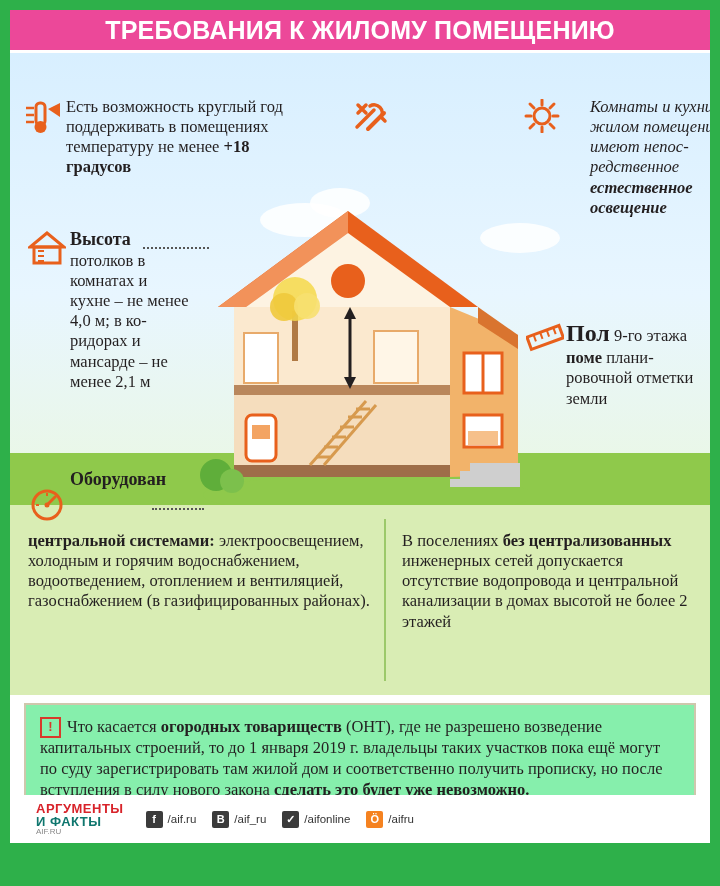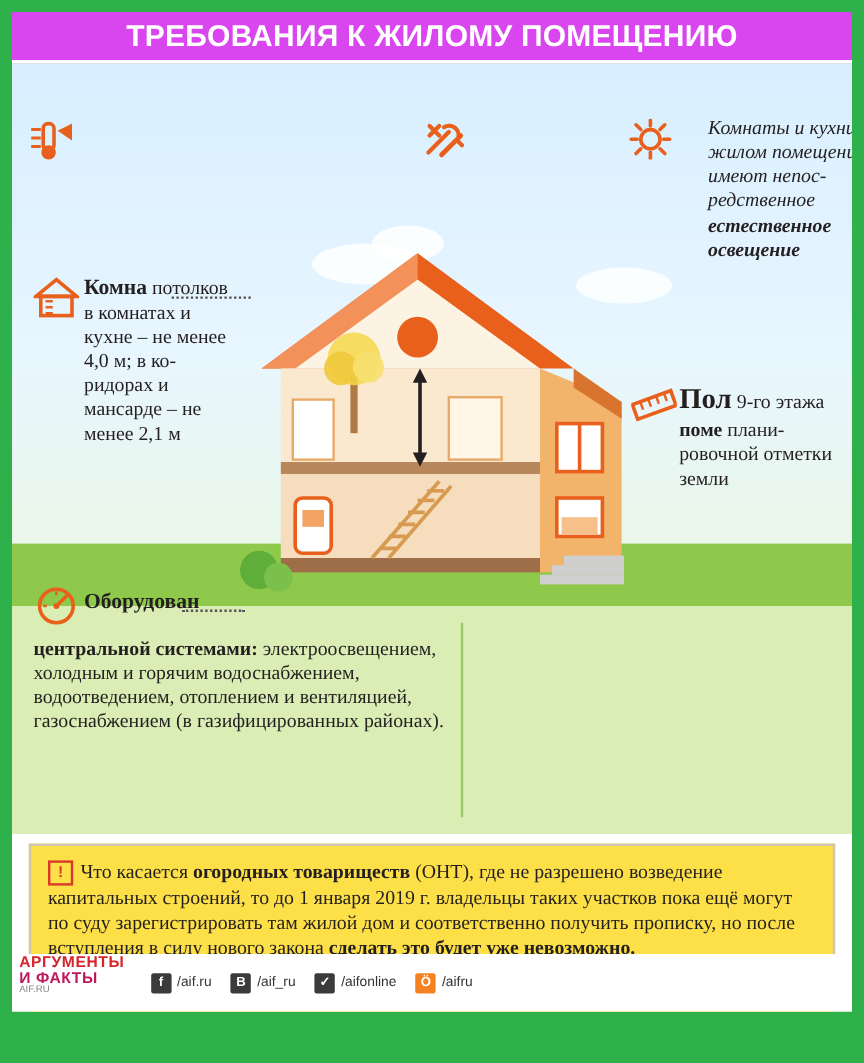--- a/index.html
+++ b/index.html
@@ -17,21 +17,21 @@
     position: relative;
     width: 720px;
     height: 886px;
     background: #2eb04a;
     box-sizing: border-box;
     padding: 10px 10px 0 10px;
   }
   
   .title-bar {
     height: 40px;
-    background: #d946ef;
+    background: #ec4899;
     display: flex;
     align-items: center;
     justify-content: center;
     border-bottom: 3px solid #fff;
   }
   .title-bar .title {
     color: #ffffff;
     font-family: "Liberation Sans", sans-serif;
     font-weight: bold;
     font-size: 25px;
@@ -90,21 +90,21 @@
     width: 2px;
     background: #9cc96a;
   }
   
   .note {
     position: absolute;
     left: 14px;
     right: 14px;
     top: 650px;
     height: 170px;
-    background: #fde047;
+    background: #86efac;
     border: 2px solid #cfc7ad;
     box-sizing: border-box;
     padding: 12px 14px 8px 14px;
   }
   .note p {
     margin: 0;
     font-size: 16.5px;
     line-height: 1.27;
     color: #231f20;
   }
@@ -127,28 +127,29 @@
     margin-right: 6px;
     vertical-align: 1px;
   }
   
   .footer {
     position: absolute;
     left: 0; right: 0; bottom: 0;
     height: 48px;
     background: #ffffff;
     display: flex;
-    padding-left: 6px;
+    align-items: center;
+    padding-left: 26px;
   }
   .logo {
     font-family: "Liberation Sans", sans-serif;
     line-height: 1.0;
   }
   .logo .l1 { color: #d8232a; font-weight: bold; font-size: 13px; letter-spacing: .5px;}
-  .logo .l2 { color: #be185d; font-weight: bold; font-size: 13px; letter-spacing: .5px;}
+  .logo .l2 { color: #0f766e; font-weight: bold; font-size: 13px; letter-spacing: .5px;}
   .logo .l3 { color: #888; font-size: 8px; }
   .social {
     display: flex;
     align-items: center;
     margin-left: 22px;
     gap: 16px;
   }
   .soc {
     display: flex;
     align-items: center;
@@ -264,20 +265,23 @@
     <svg class="ico" style="left:14px;top:48px;" width="38" height="34" viewBox="0 0 38 34">
       <rect x="12" y="2" width="9" height="22" rx="4" fill="none" stroke="#e8601c" stroke-width="3"></rect>
       <circle cx="16.5" cy="26" r="6" fill="#e8601c"></circle>
       <g stroke="#e8601c" stroke-width="2.5">
         <line x1="2" y1="7" x2="10" y2="7"></line>
         <line x1="2" y1="14" x2="10" y2="14"></line>
         <line x1="2" y1="21" x2="10" y2="21"></line>
       </g>
       <polygon points="24,8 36,2 36,16" fill="#e8601c"></polygon>
     </svg>
+    <div class="txt" style="left:56px;top:44px;width:232px;">
+      <span>Есть возможность круглый год под­держивать в поме­щениях температуру не менее </span><b>+18 градусов</b>
+    </div>
 
     <svg class="ico" style="left:344px;top:46px;" width="36" height="34" viewBox="0 0 36 34">
       <path d="M3 28 L20 11 M16 7 a8 8 0 0 1 11 11 L31 22" stroke="#e8601c" stroke-width="3.5" fill="none" stroke-linecap="round"></path>
       <path d="M4 6 L12 14 M4 14 L12 6" stroke="#e8601c" stroke-width="3.5" stroke-linecap="round"></path>
       <path d="M14 30 L30 14" stroke="#e8601c" stroke-width="4" stroke-linecap="round"></path>
     </svg>
 
     <svg class="ico" style="left:514px;top:46px;" width="36" height="34" viewBox="0 0 36 34">
       <circle cx="18" cy="17" r="8" fill="none" stroke="#e8601c" stroke-width="3"></circle>
       <g stroke="#e8601c" stroke-width="3" stroke-linecap="round">
@@ -298,21 +302,21 @@
     <svg class="ico" style="left:18px;top:178px;" width="38" height="34" viewBox="0 0 38 34">
       <polygon points="19,2 2,16 36,16" fill="none" stroke="#e8601c" stroke-width="3"></polygon>
       <rect x="6" y="16" width="26" height="16" fill="none" stroke="#e8601c" stroke-width="3"></rect>
       <g stroke="#e8601c" stroke-width="2">
         <line x1="10" y1="20" x2="16" y2="20"></line>
         <line x1="10" y1="25" x2="16" y2="25"></line>
         <line x1="10" y1="30" x2="16" y2="30"></line>
       </g>
     </svg>
     <div class="txt" style="left:60px;top:176px;width:120px;">
-      <b style="font-size:18px;">Комна</b>
+      <b style="font-size:18px;">Высота</b>
       <span>потолков в комнатах и кухне – не менее 4,0 м; в ко­ридорах и мансар­де – не ме­нее 2,1 м</span>
     </div>
     <div class="dotline" style="left:133px;top:194px;width:66px;"></div>
 
     <svg class="ico" style="left:516px;top:268px;" width="38" height="32" viewBox="0 0 38 32">
       <g transform="rotate(-20 19 16)">
         <rect x="2" y="10" width="34" height="13" fill="none" stroke="#e8601c" stroke-width="3"></rect>
         <g stroke="#e8601c" stroke-width="2">
           <line x1="9" y1="10" x2="9" y2="17"></line>
           <line x1="16" y1="10" x2="16" y2="17"></line>
@@ -331,29 +335,32 @@
 
     <svg class="ico" style="left:20px;top:436px;" width="34" height="32" viewBox="0 0 34 32">
       <circle cx="17" cy="16" r="14" fill="none" stroke="#e8601c" stroke-width="3"></circle>
       <line x1="17" y1="16" x2="25" y2="8" stroke="#e8601c" stroke-width="3" stroke-linecap="round"></line>
       <circle cx="17" cy="16" r="2.5" fill="#e8601c"></circle>
       <g stroke="#e8601c" stroke-width="2">
         <line x1="17" y1="4" x2="17" y2="7"></line>
         <line x1="6" y1="16" x2="9" y2="16"></line>
       </g>
     </svg>
-    <div class="txt" style="left:60px;top:438px;width:120px;">
+    <div class="txt" style="left:60px;top:416px;width:120px;">
       <b style="font-size:18px;">Обору­дован</b>
     </div>
     <div class="dotline" style="left:142px;top:455px;width:52px;"></div>
     <div class="txt" style="left:18px;top:478px;width:350px;">
       <b>центральной системами:</b>
       <span>электроосвещением, холод­ным и горячим водоснабжени­ем, водоотведением, отоплением и вентиляцией, газоснабжением (в газифицированных районах).</span>
     </div>
 
+    <div class="txt" style="left:392px;top:478px;width:296px;">
+      <span> В поселениях </span><b>без цен­трализованных</b><span> инже­нерных сетей допускается отсутствие водопрово­да и центральной кана­лизации в домах высотой не более 2 этажей</span>
+    </div>
 
     <div class="note">
       <p>
         <span class="excl">!</span><span>Что касается </span><b>огородных товариществ</b><span> (ОНТ), где не раз­решено возведение капитальных строений, то до 1 января 2019 г. владельцы таких участков пока ещё могут по суду заре­гистрировать там жилой дом и соответственно получить прописку, но после вступления в силу нового закона </span><b>сделать это будет уже невозможно.</b>
       </p>
       <div class="sign">Инфографика Анны ХАРИТОНОВОЙ</div>
     </div>
 
     <div class="footer">
       <div class="logo">

